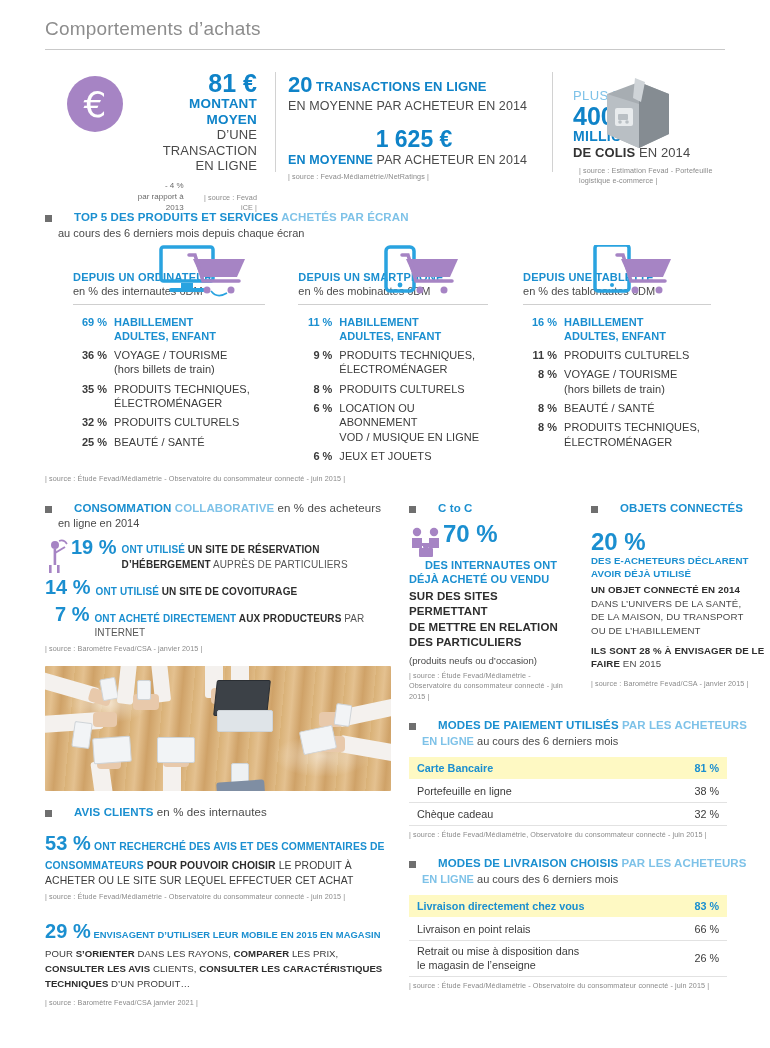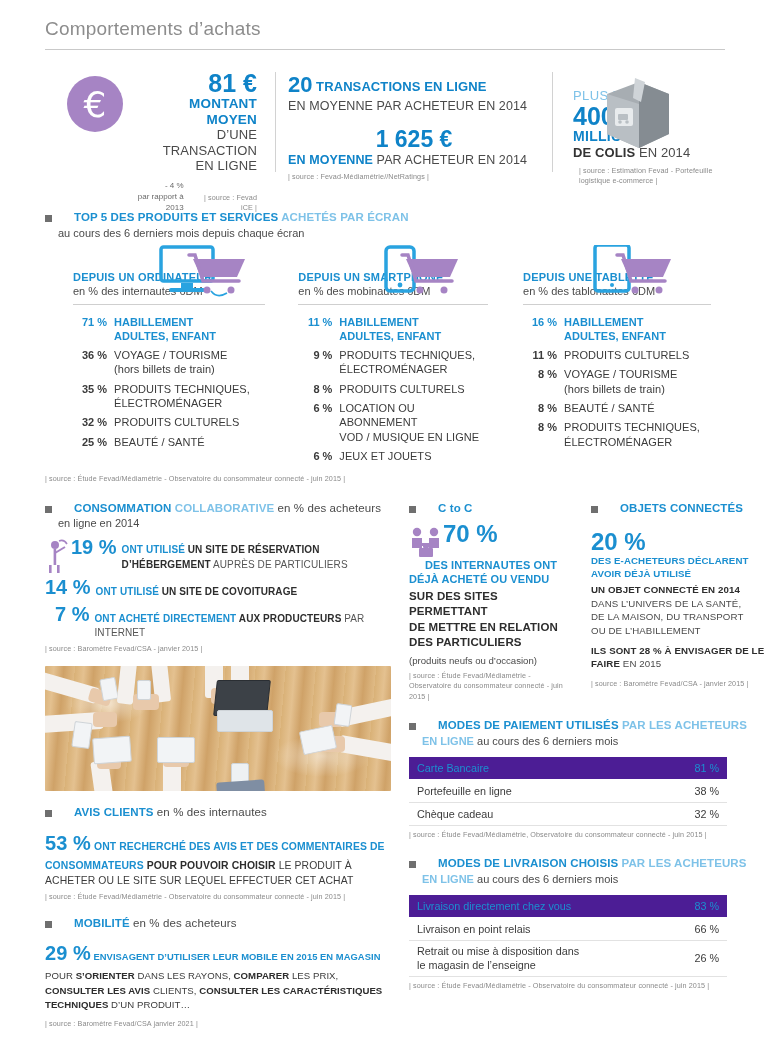--- a/index.html
+++ b/index.html
@@ -138,21 +138,21 @@
   .obj-n { font-size: 9.7px; color: #4a4a4a; line-height: 1.4; letter-spacing: .1px; }
   .obj-last { font-size: 9.7px; line-height: 1.4; margin-top: 6px; letter-spacing: .1px; }
   .obj-last .dk { font-weight: bold; color: #2d2d2d; }
   .obj-last .gy { color: #4a4a4a; }
 
   
   .tbl-block { margin-top: 16px; }
   .tbl { width: 318px; margin-top: 9px; border-top: 1px solid #ffffff; }
   .tr { display: flex; align-items: center; justify-content: space-between;
         font-size: 10.8px; padding: 5px 8px; border-bottom: 1px solid #e2e2e2; }
-  .tr.hl { background: #4c1d95; color: #1b8fd0; font-weight: normal; border-bottom: 1px solid #ffffff; }
+  .tr.hl { background: #fef9c3; color: #1b8fd0; font-weight: bold; border-bottom: 1px solid #ffffff; }
   .tr .v { font-variant-numeric: tabular-nums; }
   .tr.two { padding: 3px 8px; }
   .tr .lab2 { line-height: 1.35; }
 
   svg { display: block; }
 </style>
 </head>
 <body>
 
 <div class="page">
@@ -244,21 +244,21 @@
             <circle cx="52" cy="45" r="3.5" fill="#a684c4"></circle>
             <circle cx="76" cy="45" r="3.5" fill="#a684c4"></circle>
             <path d="M56 46 q6 8 16 2" stroke="#29a3e0" stroke-width="1.6" fill="none"></path>
           </svg>
         </div>
         <div class="t5-head">DEPUIS UN ORDINATEUR</div>
         <div class="t5-sub">en % des internautes 6DM</div>
         <div class="t5-rule"></div>
         <div class="t5-list">
           <div class="t5-row first">
-              <div class="t5-pct">71 %</div>
+              <div class="t5-pct">69 %</div>
               <div class="t5-lab" style="white-space:pre-line">HABILLEMENT
 ADULTES, ENFANT</div>
             </div>
           <div class="t5-row">
               <div class="t5-pct">36 %</div>
               <div class="t5-lab" style="white-space:pre-line">VOYAGE / TOURISME
 (hors billets de train)</div>
             </div>
           <div class="t5-row">
               <div class="t5-pct">35 %</div>
@@ -449,26 +449,20 @@
             <span>AVIS CLIENTS</span><span class="nm"> en % des internautes</span>
           </div>
         </div>
         <div class="avis-body">
           <span class="big">53 %</span><span class="bl"> ONT RECHERCHÉ DES AVIS ET DES COMMENTAIRES DE CONSOMMATEURS </span><span class="dk">POUR POUVOIR CHOISIR</span><span> LE PRODUIT À ACHETER OU LE SITE SUR LEQUEL EFFECTUER CET ACHAT</span>
         </div>
         <div class="src" style="margin-top:3px">| source : Étude Fevad/Médiamétrie - Observatoire du consommateur connecté - juin 2015 |</div>
       </div>
 
       <div class="mob">
-        <div class="sec-head">
-          <div class="sq"></div>
-          <div class="sec-head-txt">
-            <span>MOBILITÉ</span><span class="nm"> en % des acheteurs</span>
-          </div>
-        </div>
         <div class="mob-body">
           <span class="big">29 %</span><span class="bl"> ENVISAGENT D’UTILISER LEUR MOBILE EN 2015 EN MAGASIN</span><br>
           <span>POUR </span><span class="dk">S’ORIENTER</span><span> DANS LES RAYONS, </span><span class="dk">COMPARER</span><span> LES PRIX, </span><span class="dk">CONSULTER LES AVIS</span><span> CLIENTS, </span><span class="dk">CONSULTER LES CARACTÉRISTIQUES TECHNIQUES</span><span> D’UN PRODUIT…</span>
         </div>
         <div class="src" style="margin-top:6px">| source : Baromètre Fevad/CSA janvier 2021 |</div>
       </div>
     </div>
 
     <div class="rcol">
 

